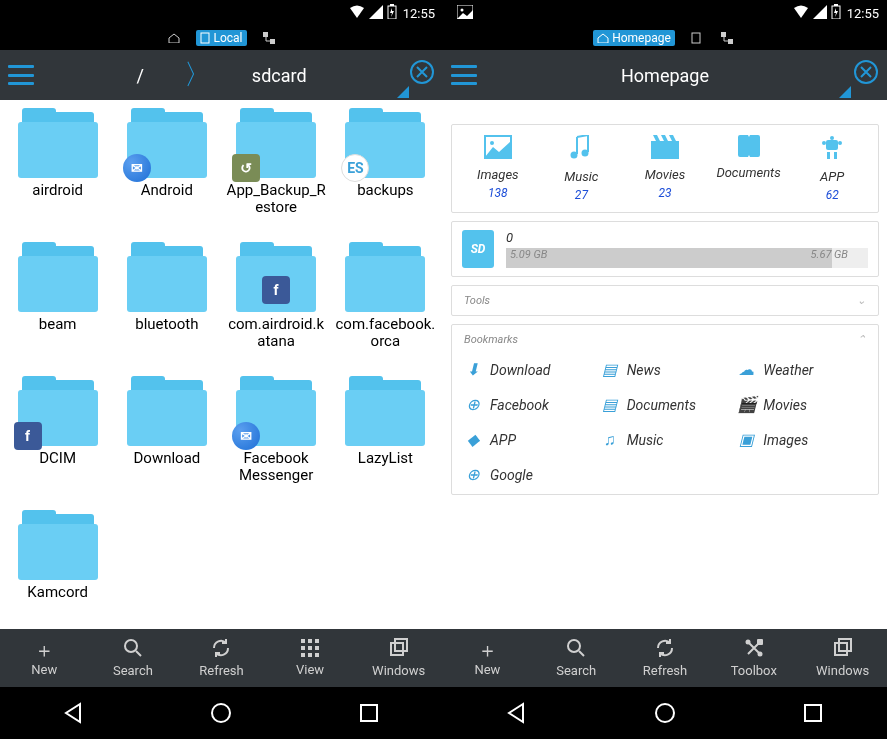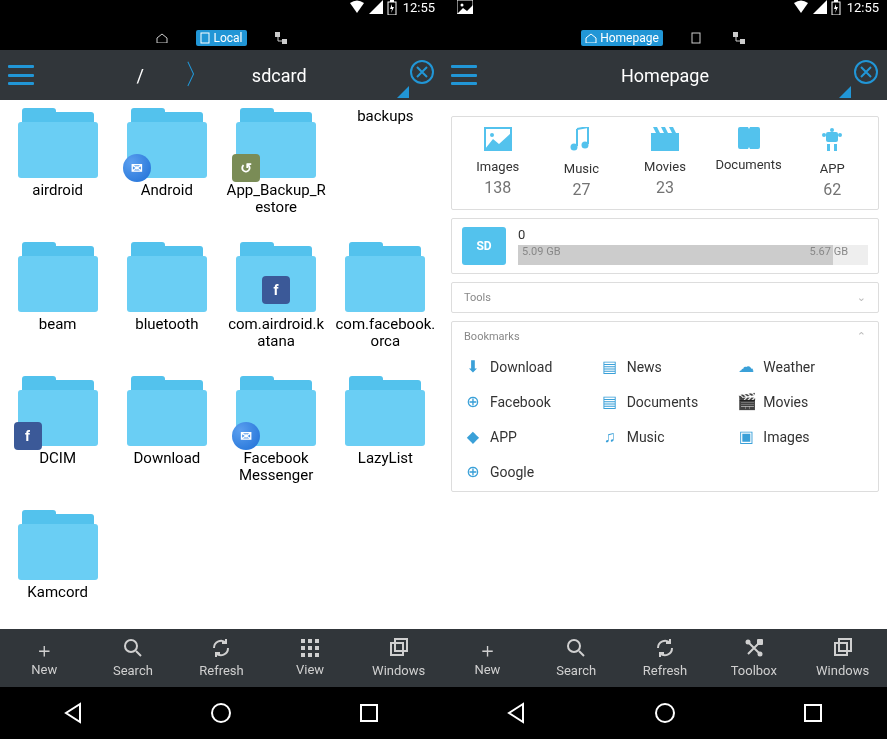--- a/index.html
+++ b/index.html
@@ -1,26 +1,26 @@
 <!DOCTYPE html>
 <html><head>
 <meta charset="utf-8">
 <style>
   * { margin: 0; padding: 0; box-sizing: border-box; font-family: -apple-system, Roboto, Arial, sans-serif; }
   body { width: 887px; height: 739px; display: flex; background: #000; overflow: hidden; }
   .screen { width: 443px; height: 739px; background: #fff; display: flex; flex-direction: column; position: relative; }
   .screen.right { width: 444px; }
 
   
-  .status-bar { background: #000; color: #fff; height: 26px; display: flex; justify-content: flex-end; padding: 0 8px; font-size: 13px; gap: 4px; }
+  .status-bar { background: #000; color: #fff; height: 26px; display: flex; align-items: center; justify-content: flex-end; padding: 0 8px; font-size: 13px; gap: 4px; }
   .status-bar .left-icon { margin-right: auto; margin-left: 6px; }
   .status-bar .time { margin-left: 2px; font-weight: 400; }
 
   
-  .tab-row { background: #000; height: 24px; display: flex; align-items: center; justify-content: center; gap: 24px; font-size: 12px; color: #ccc; }
+  .tab-row { background: #000; height: 24px; display: flex; align-items: center; justify-content: center; gap: 12px; font-size: 12px; color: #ccc; }
   .tab-row .tab { display: inline-flex; align-items: center; gap: 3px; padding: 1px 4px; border-radius: 2px; }
   .tab-row .tab.active { background: #2196d6; color: #fff; }
 
   
   .toolbar { background: #31363a; color: #fff; height: 50px; display: flex; align-items: center; padding: 0 8px; }
   .hamburger { width: 26px; height: 20px; display: flex; flex-direction: column; justify-content: space-between; cursor: pointer; }
   .hamburger span { height: 3px; background: #2196d6; border-radius: 1px; }
   .toolbar .path { flex: 1; display: flex; align-items: center; justify-content: center; font-size: 18px; gap: 40px; position: relative; }
   .toolbar .path .sep { font-size: 28px; color: #2196d6; font-weight: 200; }
   .toolbar .close { color: #2196d6; font-size: 26px; font-weight: bold; cursor: pointer; }
@@ -42,29 +42,29 @@
   .bottom-bar { background: #31363a; color: #d0d0d0; height: 58px; display: flex; }
   .bottom-bar .btn { flex: 1; display: flex; flex-direction: column; align-items: center; justify-content: center; gap: 2px; font-size: 13px; cursor: pointer; }
   .bottom-bar .btn .ico { font-size: 20px; line-height: 1; }
 
   
   .android-nav { background: #000; height: 52px; display: flex; justify-content: space-around; align-items: center; }
   .android-nav .nav-btn { width: 28px; height: 28px; display: flex; align-items: center; justify-content: center; cursor: pointer; }
   .android-nav svg { fill: none; stroke: #fff; stroke-width: 2; }
 
   
-  .home-content { flex: 1; padding: 16px 8px; background: #fff; overflow: hidden; display: flex; flex-direction: column; gap: 8px; }
+  .home-content { flex: 1; padding: 24px 8px; background: #fff; overflow: hidden; display: flex; flex-direction: column; gap: 8px; font-style: italic; }
   .category-row { border:1px solid #ddd; border-radius:2px; display: flex; padding: 10px 4px; }
   .cat { flex:1; display:flex; flex-direction:column; align-items:center; gap:4px; font-size:13px; cursor:pointer; }
   .cat .ci { font-size:26px; color:#53c2ed; line-height:1; }
   .cat .cn { color:#333; }
-  .cat .cc { color:#737373; font-size:16px; }
+  .cat .cc { color:#1d4ed8; font-size:12px; }
 
   .storage-card { border:1px solid #ddd; border-radius:2px; padding: 8px 10px; display:flex; align-items:center; gap:12px; }
-  .storage-card .sd { width:44px; height:38px; background:#53c2ed; border-radius:3px; display:flex; align-items:center; justify-content:center; color:#fff; font-size:12px; font-weight:bold; }
+  .storage-card .sd { width:32px; height:38px; background:#53c2ed; border-radius:3px; display:flex; align-items:center; justify-content:center; color:#fff; font-size:12px; font-weight:bold; }
   .storage-info { flex:1; }
   .storage-bar { height:20px; background:#eee; position:relative; margin-top:2px; }
   .storage-bar .fill { height:100%; background:#ccc; }
   .storage-bar .used { position:absolute; left:4px; top:0; font-size:11px; color:#888; line-height:14px;}
   .storage-bar .total { position:absolute; right:20px; top:0; font-size:11px; color:#888; line-height:14px;}
 
   .section { border:1px solid #ddd; border-radius:2px; }
   .section-head { display:flex; align-items:center; justify-content:space-between; padding:8px 12px; color:#888; font-size:11px; cursor:pointer; }
   .section-body { padding: 6px 12px 10px; display:grid; grid-template-columns: repeat(3,1fr); gap: 16px 8px; }
   .bmk { display:flex; align-items:center; gap:8px; font-size:14px; color:#333; cursor:pointer; }
@@ -159,20 +159,26 @@
       <div class="folder">
         <div class="folder-icon">
           <div class="tab-piece"></div>
           <div class="back"></div>
           <div class="front"></div>
           <div class="badge" style="background:#7a8c56;">↺</div>
         </div>
         <div class="label">App_Backup_Restore</div>
       </div>
       <div class="folder">
+        <div class="folder-icon">
+          <div class="tab-piece"></div>
+          <div class="back"></div>
+          <div class="front"></div>
+          <div class="badge" style="background:#fff;color:#3aa0d8;border-radius:50%;border:1px solid #ddd">ES</div>
+        </div>
         <div class="label">backups</div>
       </div>
       <div class="folder">
         <div class="folder-icon">
           <div class="tab-piece"></div>
           <div class="back"></div>
           <div class="front"></div>
         </div>
         <div class="label">beam</div>
       </div>

